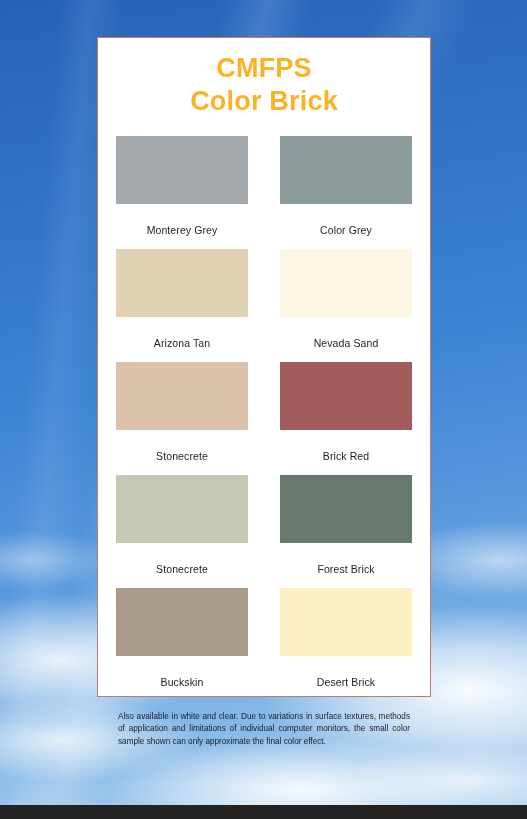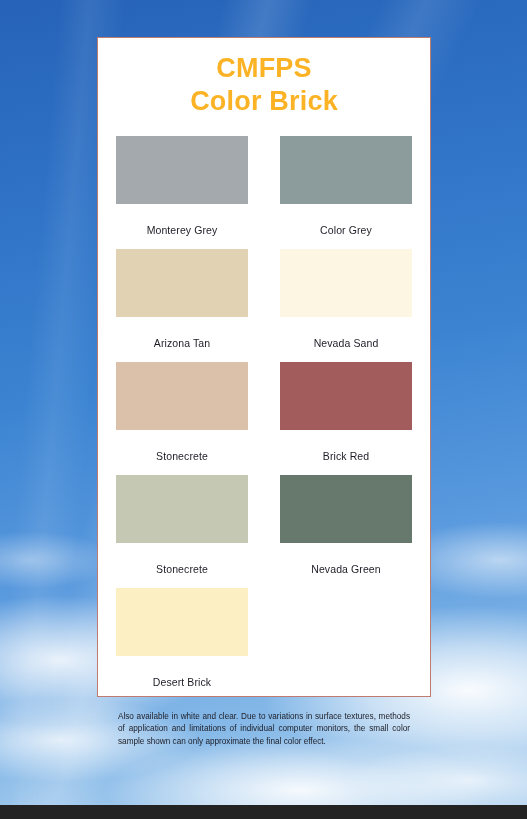--- a/index.html
+++ b/index.html
@@ -158,21 +158,25 @@
         <div class="swatch-cell">
           <div class="swatch-chip" style="background: rgb(163, 92, 92);"></div>
           <div class="swatch-label">Brick Red</div>
         </div>
         <div class="swatch-cell">
           <div class="swatch-chip" style="background: rgb(197, 201, 179);"></div>
           <div class="swatch-label">Stonecrete</div>
         </div>
         <div class="swatch-cell">
           <div class="swatch-chip" style="background: rgb(102, 121, 108);"></div>
-          <div class="swatch-label">Nevada Green</div>
+          <div class="swatch-label">Forest Brick</div>
+        </div>
+        <div class="swatch-cell">
+          <div class="swatch-chip" style="background: rgb(168, 155, 137);"></div>
+          <div class="swatch-label">Buckskin</div>
         </div>
         <div class="swatch-cell">
           <div class="swatch-chip" style="background: rgb(253, 239, 196);"></div>
           <div class="swatch-label">Desert Brick</div>
         </div>
       </div>
 
     <div id="disclaimer">Also available in white and clear. Due to variations in surface textures, methods of application and limitations of individual computer monitors, the small color sample shown can only approximate the final color effect.</div>
 
   </div>

